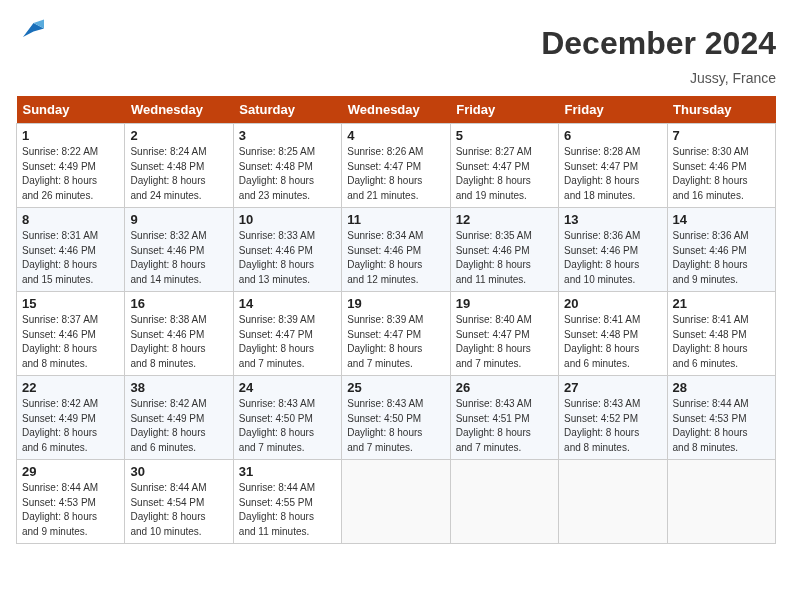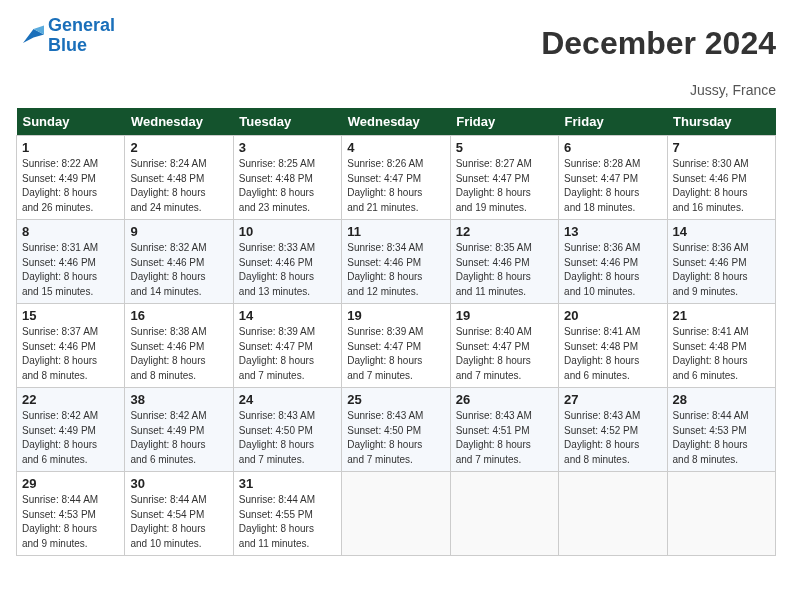--- a/index.html
+++ b/index.html
@@ -43,29 +43,29 @@
     }
     .month-title {
       font-size: 32px;
       font-weight: bold;
       color: #333;
       margin-top: 9px;
     }
     .location {
       font-size: 14px;
       color: #555;
-      margin-top: 20px;
+      margin-top: 8px;
     }
     .calendar {
       width: 100%;
       border-collapse: collapse;
       font-size: 11px;
     }
     .calendar th {
-      background-color: #14532d;
+      background-color: #c2410c;
       color: #fff;
       text-align: left;
       padding: 6px 6px;
       font-size: 13px;
       font-weight: bold;
     }
     .calendar td {
       border: 1px solid #ccc;
       vertical-align: top;
       padding: 4px 5px;
@@ -98,38 +98,34 @@
 </head>
 <body>
 
 <div class="page">
   <div class="header">
     <div class="logo">
       <svg class="logo-bird" viewBox="0 0 40 40" xmlns="http://www.w3.org/2000/svg">
         <polygon points="10,30 25,10 40,18 25,22" fill="#1a6fba"></polygon>
         <polygon points="25,10 40,5 40,18" fill="#5aabdd"></polygon>
       </svg>
-      <div style="display:flex;flex-direction:column;line-height:1.1;">
-        <span class="logo-text"><span>General</span></span>
-        <span class="logo-text"><span>Blue</span></span>
-      </div>
     </div>
     <div class="title-block">
       <div class="month-title">December 2024</div>
       <div class="location">Jussy, France</div>
     </div>
   </div>
 
   <table class="calendar">
     <thead>
       <tr>
 
       <th>Sunday</th>
           <th>Wednesday</th>
-          <th>Tuesday</th>
+          <th>Saturday</th>
           <th>Wednesday</th>
           <th>Friday</th>
           <th>Friday</th>
           <th>Thursday</th>
         </tr>
     </thead>
     <tbody id="calendar-body">
 
     <tr>
           <td>

